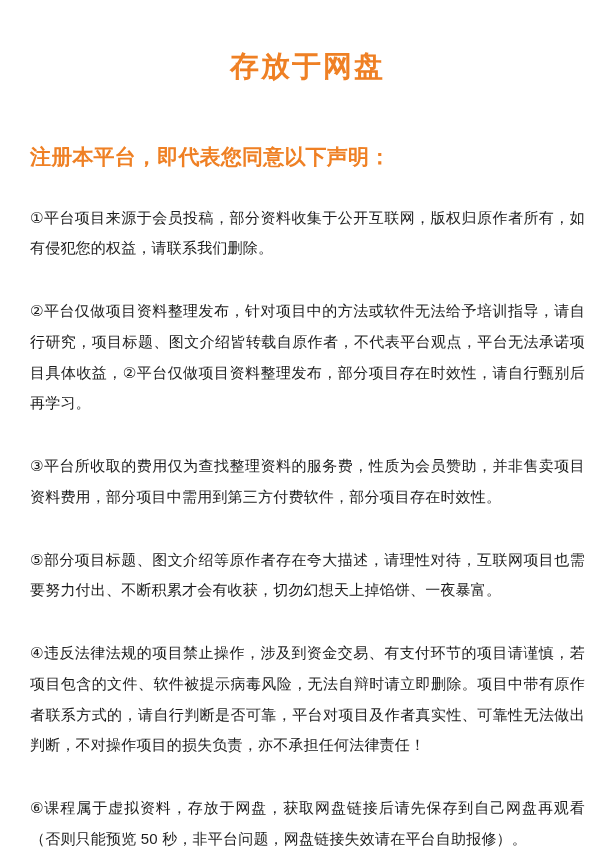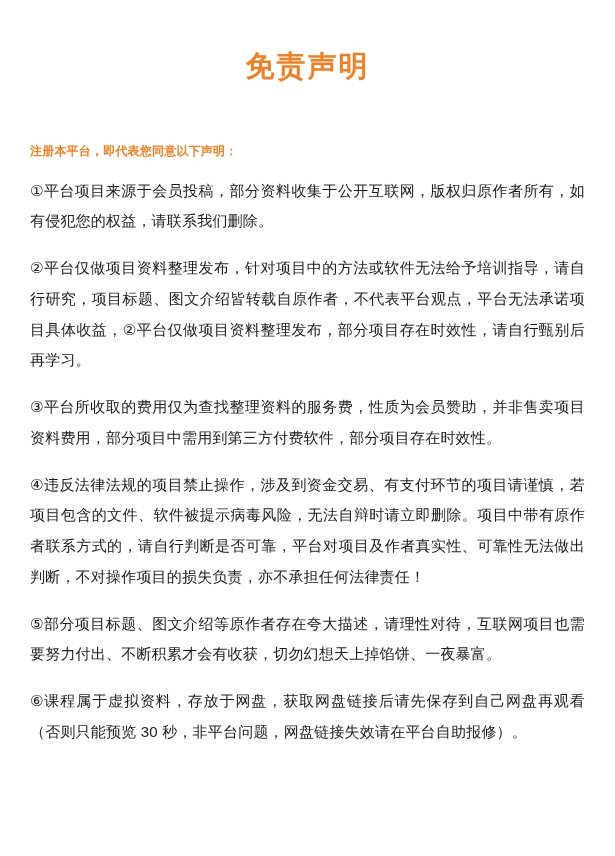--- a/index.html
+++ b/index.html
@@ -26,52 +26,52 @@
     color: #ef8024;
     font-size: 29px;
     font-weight: bold;
     letter-spacing: 2px;
     margin-top: 48px;
     margin-bottom: 0;
     line-height: 1.3;
   }
   .lead {
     color: #ef8024;
-    font-size: 12px;
+    font-size: 21px;
     font-weight: bold;
     margin-top: 57px;
     margin-bottom: 0;
     letter-spacing: 0.2px;
   }
   .clause {
     font-size: 15px;
     line-height: 2.05;
     color: #1c1c1c;
-    margin-top: 16px;
+    margin-top: 32px;
     text-align: justify;
     letter-spacing: 0.2px;
   }
   .clause:first-of-type {
     margin-top: 18px;
   }
 </style>
 </head>
 <body>
 
 <div class="page">
 
-  <h1 class="doc-title">免责声明</h1>
+  <h1 class="doc-title">存放于网盘</h1>
 
   <p class="lead">注册本平台，即代表您同意以下声明：</p>
 
   <p class="clause">①平台项目来源于会员投稿，部分资料收集于公开互联网，版权归原作者所有，如有侵犯您的权益，请联系我们删除。</p>
 
   <p class="clause">②平台仅做项目资料整理发布，针对项目中的方法或软件无法给予培训指导，请自行研究，项目标题、图文介绍皆转载自原作者，不代表平台观点，平台无法承诺项目具体收益，②平台仅做项目资料整理发布，部分项目存在时效性，请自行甄别后再学习。</p>
 
   <p class="clause">③平台所收取的费用仅为查找整理资料的服务费，性质为会员赞助，并非售卖项目资料费用，部分项目中需用到第三方付费软件，部分项目存在时效性。</p>
 
+  <p class="clause">⑤部分项目标题、图文介绍等原作者存在夸大描述，请理性对待，互联网项目也需要努力付出、不断积累才会有收获，切勿幻想天上掉馅饼、一夜暴富。</p>
+
   <p class="clause">④违反法律法规的项目禁止操作，涉及到资金交易、有支付环节的项目请谨慎，若项目包含的文件、软件被提示病毒风险，无法自辩时请立即删除。项目中带有原作者联系方式的，请自行判断是否可靠，平台对项目及作者真实性、可靠性无法做出判断，不对操作项目的损失负责，亦不承担任何法律责任！</p>
 
-  <p class="clause">⑤部分项目标题、图文介绍等原作者存在夸大描述，请理性对待，互联网项目也需要努力付出、不断积累才会有收获，切勿幻想天上掉馅饼、一夜暴富。</p>
-
-  <p class="clause">⑥课程属于虚拟资料，存放于网盘，获取网盘链接后请先保存到自己网盘再观看（否则只能预览 30 秒，非平台问题，网盘链接失效请在平台自助报修）。</p>
+  <p class="clause">⑥课程属于虚拟资料，存放于网盘，获取网盘链接后请先保存到自己网盘再观看（否则只能预览 50 秒，非平台问题，网盘链接失效请在平台自助报修）。</p>
 
 </div>
 
 </body></html>

